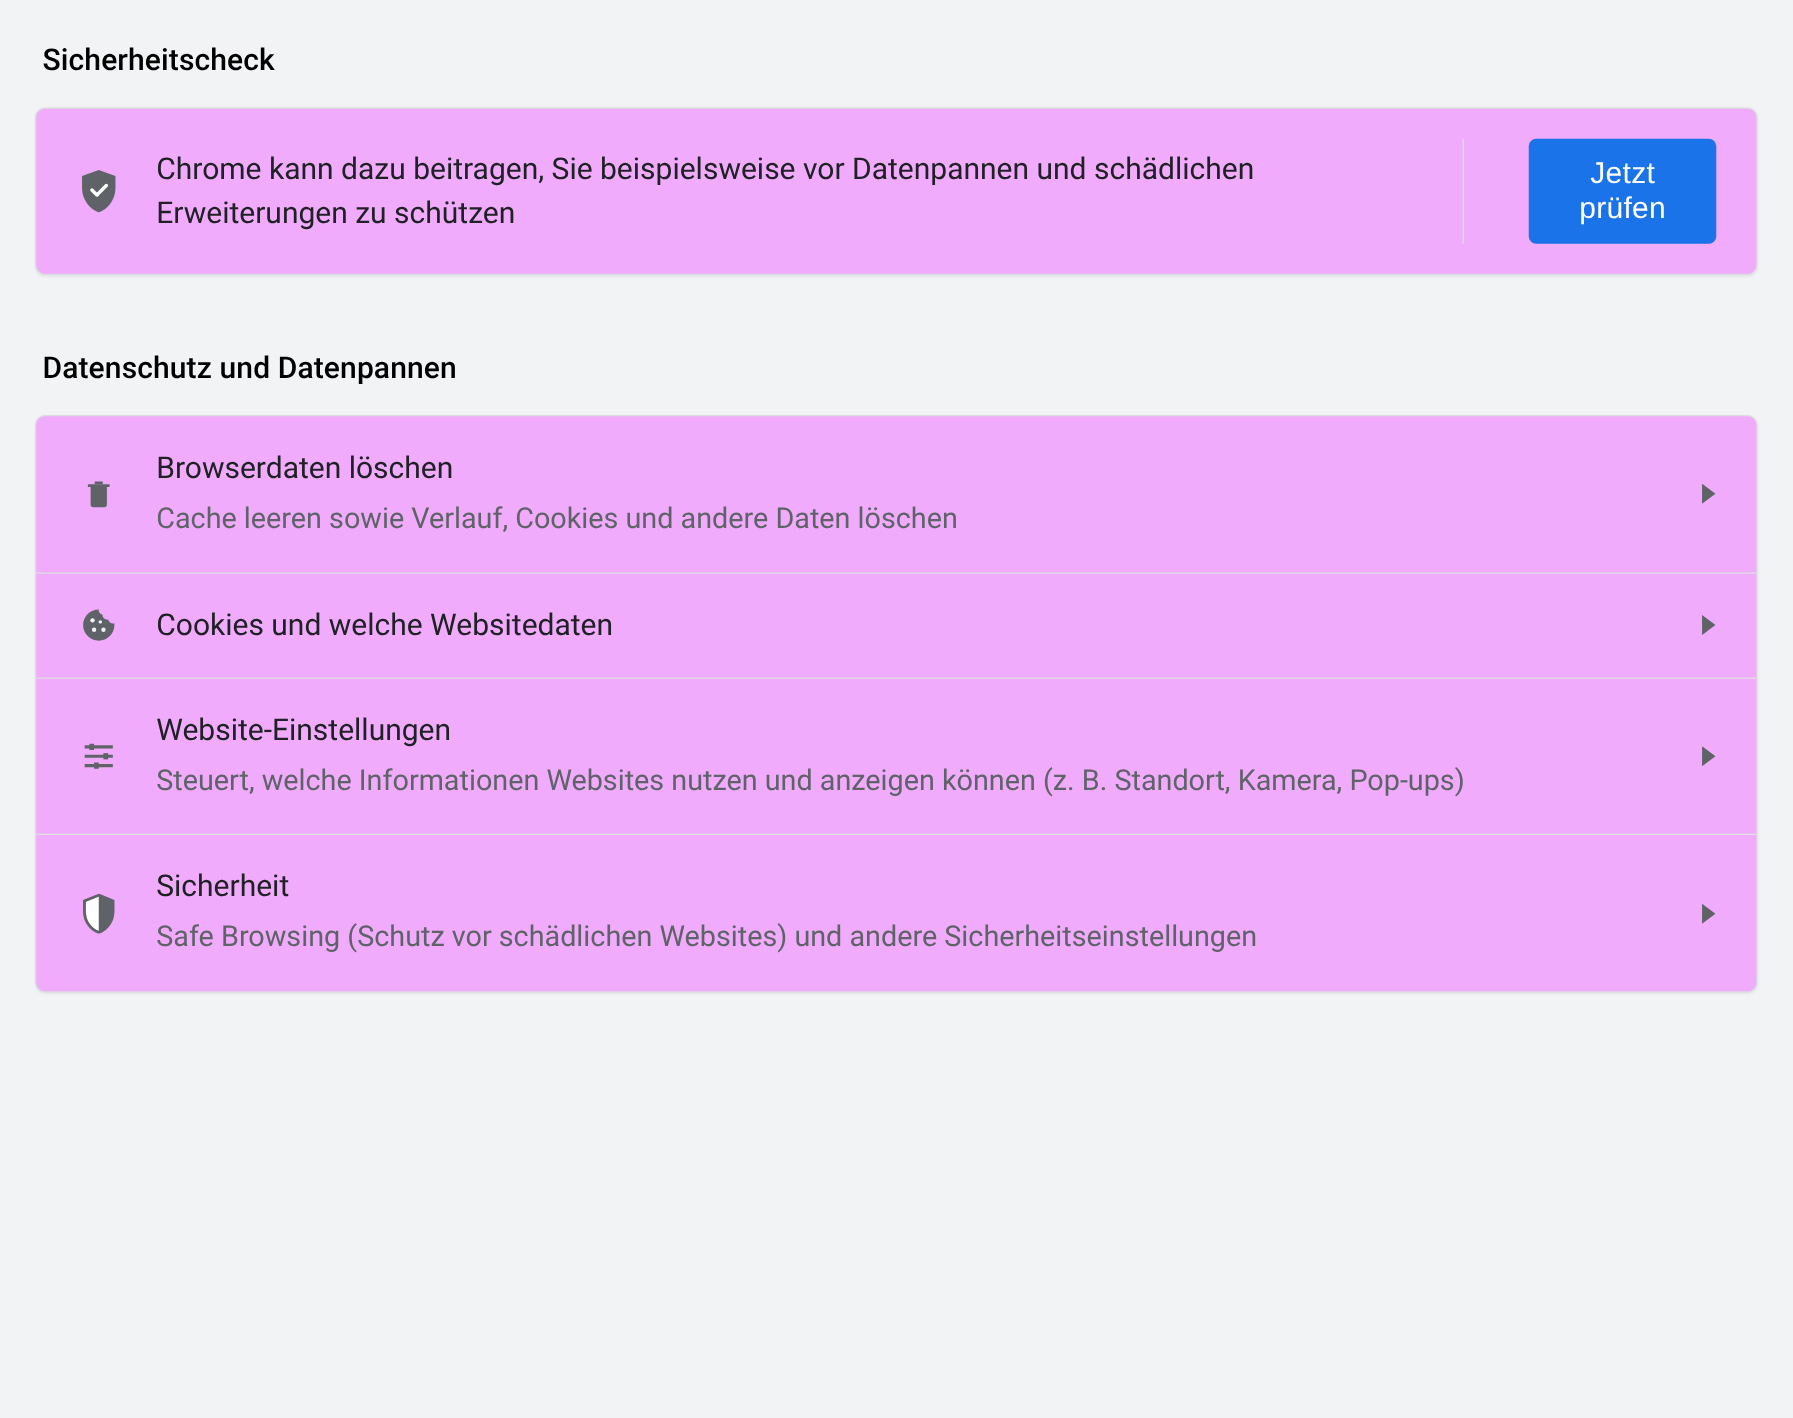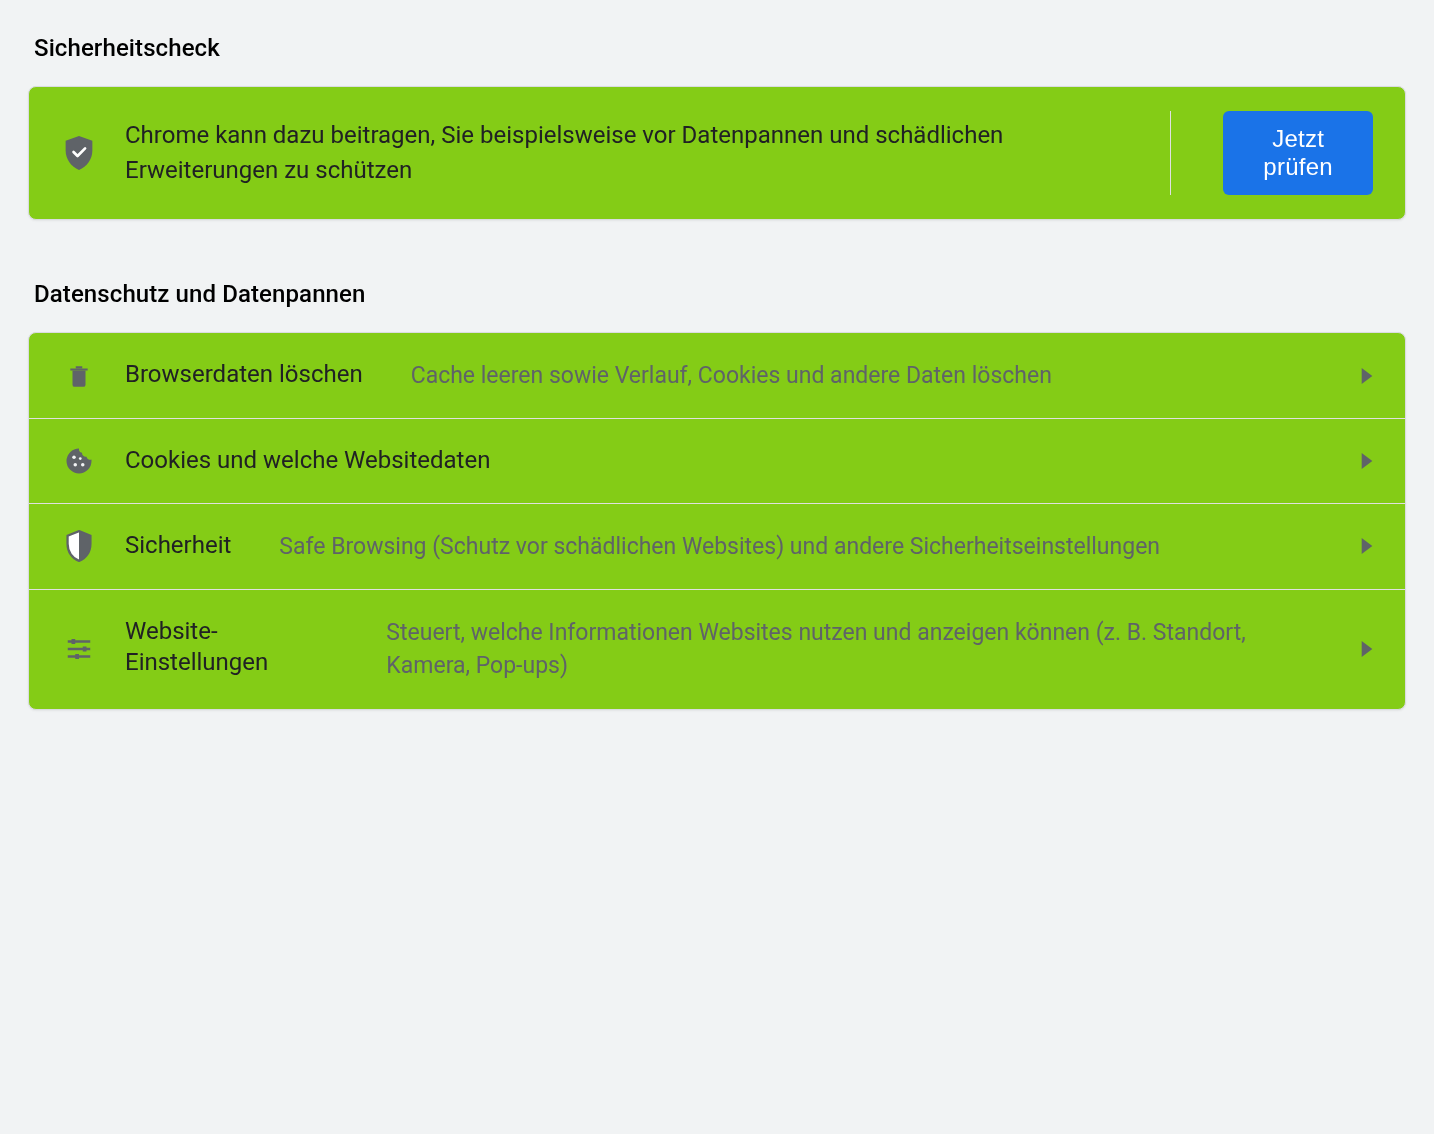--- a/index.html
+++ b/index.html
@@ -15,21 +15,21 @@
     padding: 24px 28px 40px 28px;
   }
   .section-title {
     font-size: 24px;
     font-weight: 500;
     color: #000000;
     margin: 10px 0 24px 6px;
     letter-spacing: 0.1px;
   }
   .card {
-    background: #84cc16;
+    background: #f0abfc;
     border: 1px solid #dadce0;
     border-radius: 8px;
     box-shadow: 0 1px 2px rgba(60,64,67,0.08);
     overflow: hidden;
   }
   
   .safety-card {
     display: flex;
     align-items: center;
     padding: 24px 32px;
@@ -83,34 +83,33 @@
     flex: 0 0 auto;
     width: 36px;
     display: flex;
     align-items: center;
     justify-content: center;
     color: #5f6368;
   }
   .row-text {
     flex: 1 1 auto;
     display: flex;
-    flex-direction: row;
+    flex-direction: column;
     gap: 8px;
     min-width: 0;
   }
   .row-title {
     font-size: 24px;
     color: #202124;
     line-height: 1.3;
   }
   .row-sub {
     font-size: 23px;
     color: #5f6368;
     line-height: 1.45;
-    margin-left: 40px;
   }
   .row-arrow {
     flex: 0 0 auto;
     color: #5f6368;
     display: flex;
     align-items: center;
   }
   .gap-between { height: 50px; }
 </style>
 </head>
@@ -162,38 +161,20 @@
         <svg width="30" height="30" viewBox="0 0 24 24" fill="currentColor">
           <path d="M12 2a10 10 0 1 0 10 10c0-.4 0-.8-.1-1.2a3 3 0 0 1-3.9-2.3 3 3 0 0 1-3.6-3.1A3 3 0 0 1 12 2z"></path>
           <circle cx="8" cy="9" r="1.4" fill="#f1f3f4"></circle>
           <circle cx="9" cy="15" r="1.4" fill="#f1f3f4"></circle>
           <circle cx="15" cy="15" r="1.4" fill="#f1f3f4"></circle>
           <circle cx="13" cy="10" r="1.1" fill="#f1f3f4"></circle>
         </svg>
       </div>
       <div class="row-text">
         <div class="row-title">Cookies und welche Websitedaten</div>
-      </div>
-      <div class="row-arrow">
-        <svg width="12" height="16" viewBox="0 0 8 12" fill="currentColor">
-            <path d="M0 0 L8 6 L0 12 Z"></path>
-          </svg>
-      </div>
-    </div>
-
-    <div class="list-row">
-      <div class="row-icon">
-        <svg width="28" height="32" viewBox="0 0 24 28" fill="none">
-          <path d="M12 1 L22 5 V12 C22 19 18 25 12 27 C6 25 2 19 2 12 V5 Z" stroke="#5f6368" stroke-width="2" fill="#fff"></path>
-          <path d="M12 1 L22 5 V12 C22 19 18 25 12 27 V1 Z" fill="#5f6368"></path>
-        </svg>
-      </div>
-      <div class="row-text">
-        <div class="row-title">Sicherheit</div>
-        <div class="row-sub">Safe Browsing (Schutz vor schädlichen Websites) und andere Sicherheitseinstellungen</div>
       </div>
       <div class="row-arrow">
         <svg width="12" height="16" viewBox="0 0 8 12" fill="currentColor">
             <path d="M0 0 L8 6 L0 12 Z"></path>
           </svg>
       </div>
     </div>
 
     <div class="list-row">
       <div class="row-icon">
@@ -210,15 +191,33 @@
         <div class="row-title">Website-Einstellungen</div>
         <div class="row-sub">Steuert, welche Informationen Websites nutzen und anzeigen können (z. B. Standort, Kamera, Pop-ups)</div>
       </div>
       <div class="row-arrow">
         <svg width="12" height="16" viewBox="0 0 8 12" fill="currentColor">
             <path d="M0 0 L8 6 L0 12 Z"></path>
           </svg>
       </div>
     </div>
 
+    <div class="list-row">
+      <div class="row-icon">
+        <svg width="28" height="32" viewBox="0 0 24 28" fill="none">
+          <path d="M12 1 L22 5 V12 C22 19 18 25 12 27 C6 25 2 19 2 12 V5 Z" stroke="#5f6368" stroke-width="2" fill="#fff"></path>
+          <path d="M12 1 L22 5 V12 C22 19 18 25 12 27 V1 Z" fill="#5f6368"></path>
+        </svg>
+      </div>
+      <div class="row-text">
+        <div class="row-title">Sicherheit</div>
+        <div class="row-sub">Safe Browsing (Schutz vor schädlichen Websites) und andere Sicherheitseinstellungen</div>
+      </div>
+      <div class="row-arrow">
+        <svg width="12" height="16" viewBox="0 0 8 12" fill="currentColor">
+            <path d="M0 0 L8 6 L0 12 Z"></path>
+          </svg>
+      </div>
+    </div>
+
   </div>
 
 </div>
 
 </body></html>

